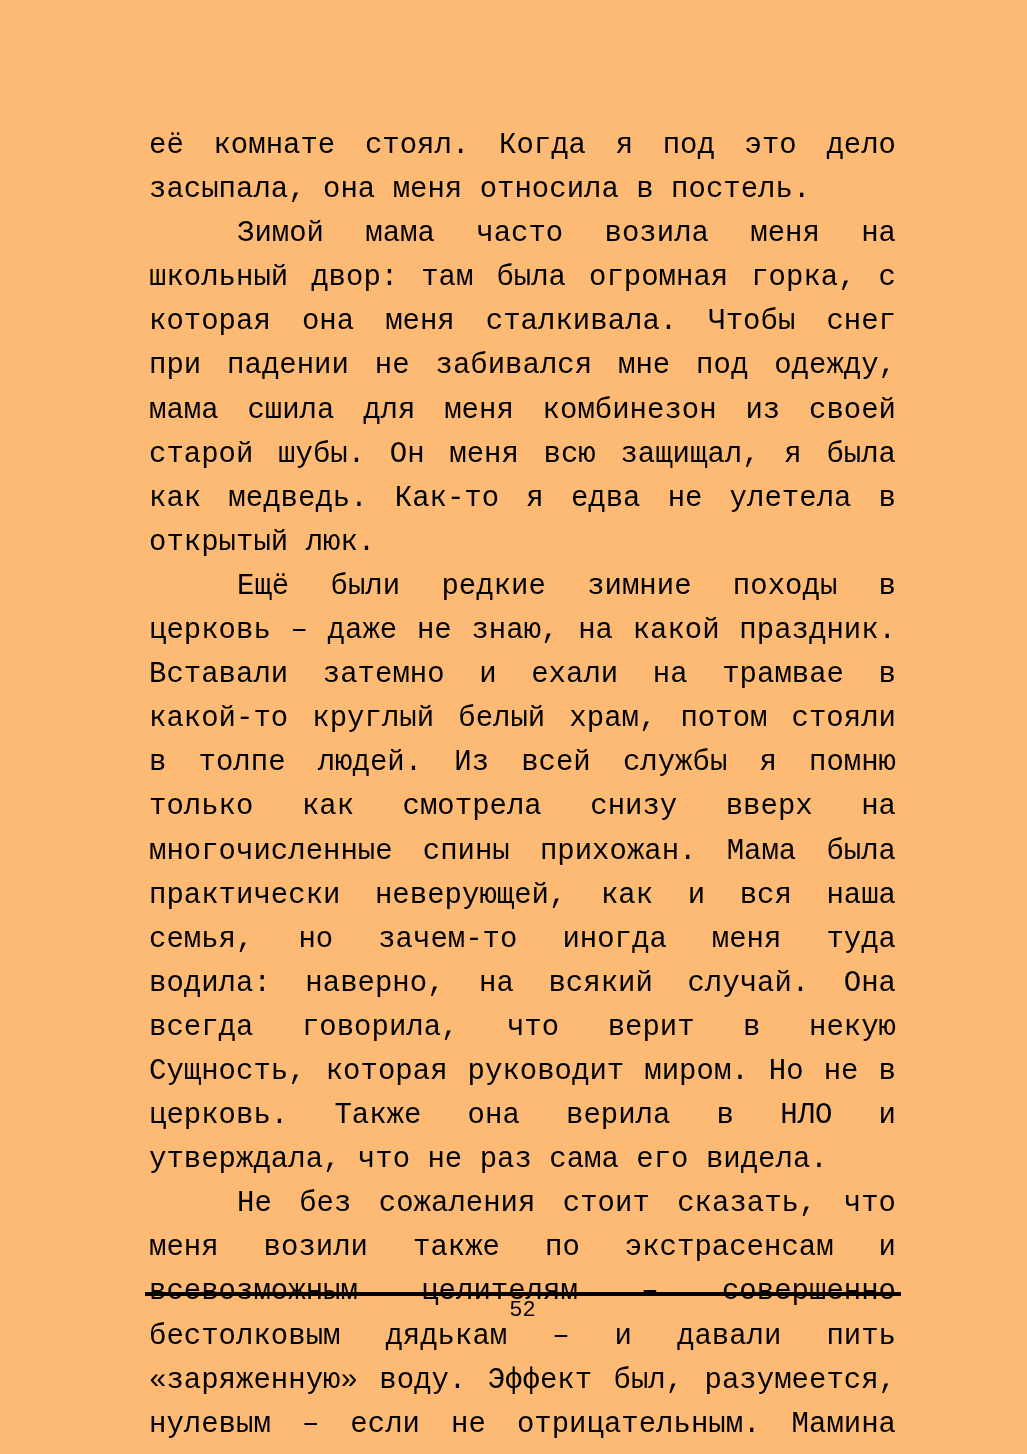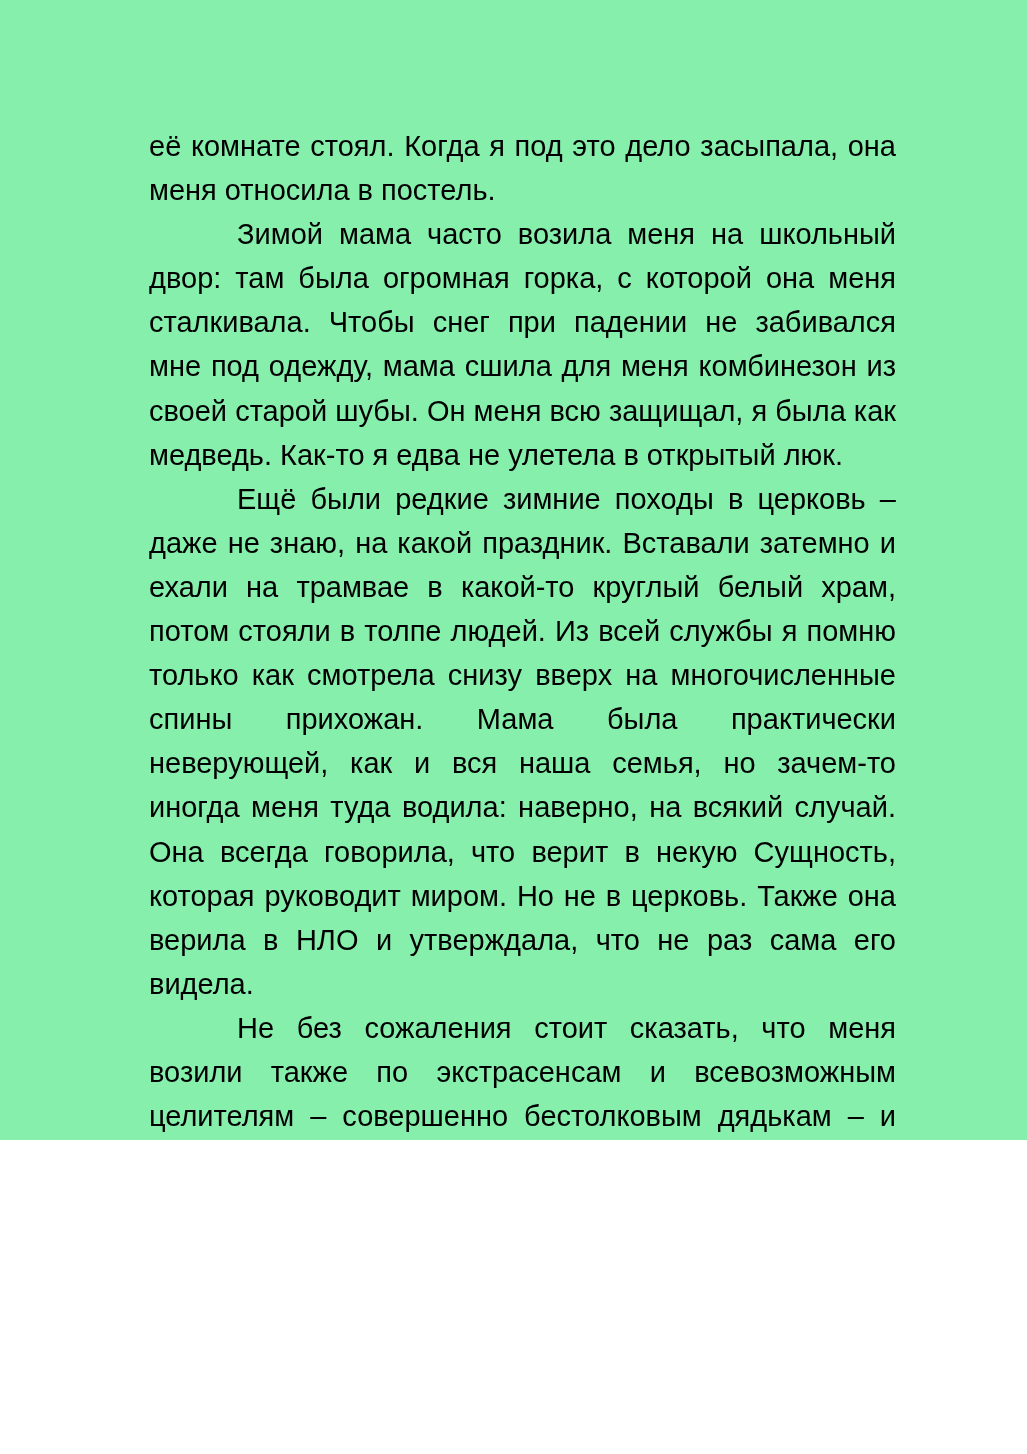--- a/index.html
+++ b/index.html
@@ -3,25 +3,25 @@
 <meta charset="utf-8">
 <style>
   html, body {
     margin: 0;
     padding: 0;
     background: #ffffff;
   }
   .page {
     position: relative;
     width: 1027px;
-    height: 1140px;
-    background: #86efac;
+    height: 1454px;
+    background: #fdba74;
     color: #000000;
     overflow: hidden;
-    font-family: Liberation Sans, sans-serif;
+    font-family: Liberation Mono, monospace;
   }
   .text-body {
     position: absolute;
     left: 149px;
     top: 124px;
     width: 747px;
     font-size: 29px;
     line-height: 44.1px;
     text-align: justify;
     text-align-last: left;
@@ -54,21 +54,21 @@
     color: #000000;
   }
 </style>
 </head>
 <body>
 
 <div class="page">
 
   <div class="text-body">
     <p>её комнате стоял. Когда я под это дело засыпала, она меня относила в постель.</p>
-    <p class="indent">Зимой мама часто возила меня на школьный двор: там была огромная горка, с которой она меня сталкивала. Чтобы снег при падении не забивался мне под одежду, мама сшила для меня комбинезон из своей старой шубы. Он меня всю защищал, я была как медведь. Как-то я едва не улетела в открытый люк.</p>
+    <p class="indent">Зимой мама часто возила меня на школьный двор: там была огромная горка, с которая она меня сталкивала. Чтобы снег при падении не забивался мне под одежду, мама сшила для меня комбинезон из своей старой шубы. Он меня всю защищал, я была как медведь. Как-то я едва не улетела в открытый люк.</p>
     <p class="indent">Ещё были редкие зимние походы в церковь – даже не знаю, на какой праздник. Вставали затемно и ехали на трамвае в какой-то круглый белый храм, потом стояли в толпе людей. Из всей службы я помню только как смотрела снизу вверх на многочисленные спины прихожан. Мама была практически неверующей, как и вся наша семья, но зачем-то иногда меня туда водила: наверно, на всякий случай. Она всегда говорила, что верит в некую Сущность, которая руководит миром. Но не в церковь. Также она верила в НЛО и утверждала, что не раз сама его видела.</p>
     <p class="indent">Не без сожаления стоит сказать, что меня возили также по экстрасенсам и всевозможным целителям – совершенно бестолковым дядькам – и давали пить «заряженную» воду. Эффект был, разумеется, нулевым – если не отрицательным. Мамина вера в подобное лечение проистекала из того, что её бабушка умела заговаривать. В юности мама, по её словам, страдала головокружением и без конца падала в обморок. Как-то это случилось при моей прабабушке. Та над ней что-то пошептала, и обмороки прекратились, хотя голова болела часто.</p>
   </div>
 
   <div class="footer-divider"></div>
 
   <div class="page-number">52</div>
 
 </div>
 

